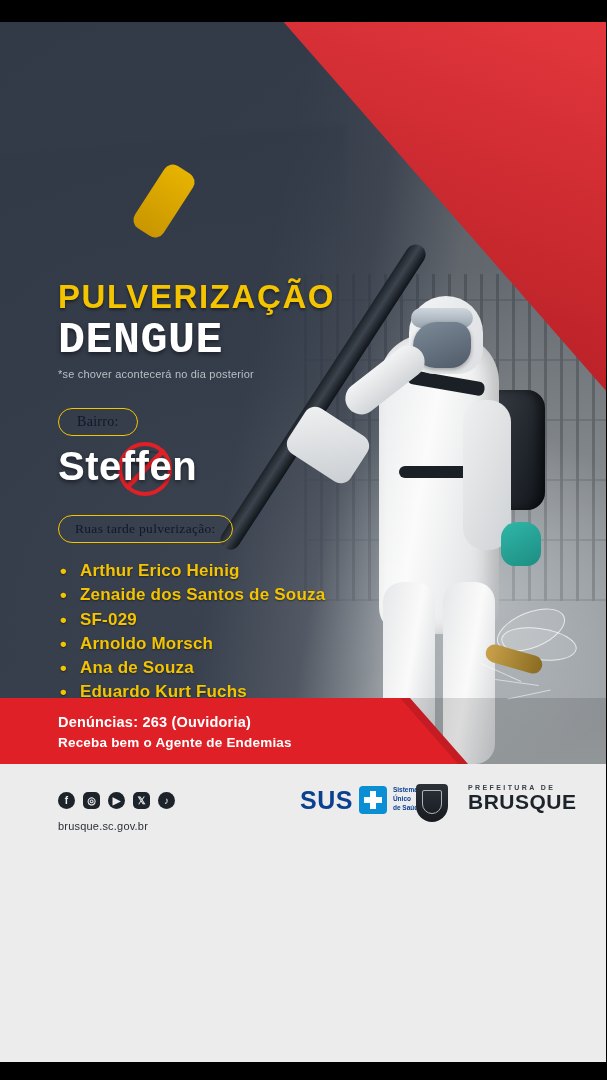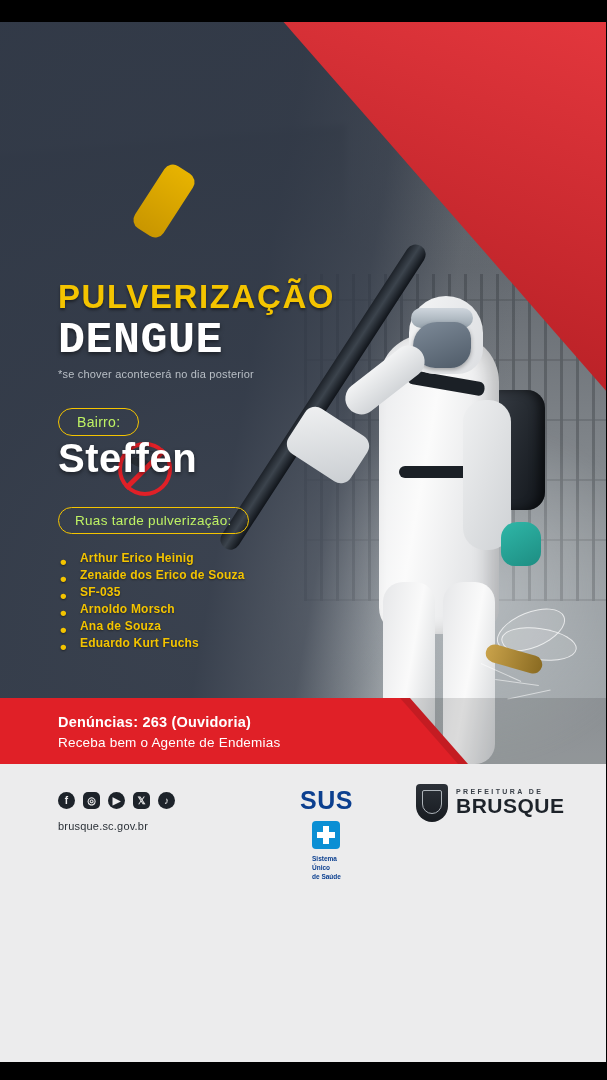--- a/index.html
+++ b/index.html
@@ -275,48 +275,50 @@
     color: #b9bfc6;
     font-size: 11px;
     margin-top: 4px;
     letter-spacing: 0.2px;
   }
 
   .pill {
     display: inline-block;
     border: 1.6px solid #f4c400;
     border-radius: 20px;
-    color: #bef264;
+    color: #0f172a;
     font-size: 14px;
     padding: 5px 18px;
     margin-top: 28px;
     letter-spacing: 0.3px;
+    font-family: Liberation Serif, serif;
   }
   .pill.small {
     font-size: 13.5px;
     padding: 5px 16px;
     margin-top: 26px;
   }
 
   .neighborhood {
     color: #ffffff;
     font-size: 40px;
     font-weight: 800;
     letter-spacing: 0.5px;
+    margin-top: 8px;
     text-shadow: 0 2px 4px rgba(0,0,0,0.5);
   }
 
   .streets {
     margin-top: 16px;
     list-style: none;
     padding: 0;
   }
   .streets li {
     color: #f4c400;
-    font-size: 12px;
+    font-size: 17px;
     font-weight: 700;
     line-height: 1.42;
     letter-spacing: 0.2px;
     position: relative;
     padding-left: 22px;
     text-shadow: 0 1px 2px rgba(0,0,0,0.45);
   }
   .streets li::before {
     content: "•";
     position: absolute;
@@ -381,21 +383,21 @@
     width: 380px;
     color: #ffffff;
   }
   .redbar-text .l1 {
     font-size: 14.5px;
     font-weight: 700;
     letter-spacing: 0.2px;
   }
   .redbar-text .l2 {
     font-size: 13.5px;
-    font-weight: 400;
+    font-weight: 700;
     letter-spacing: 0.2px;
     margin-top: 5px;
   }
 
   
   .footer {
     position: absolute;
     left: 0; top: 764px;
     width: 607px; height: 298px;
     background: #ececed;
@@ -423,23 +425,22 @@
     left: 58px; top: 56px;
     color: #2b3138;
     font-size: 11px;
     letter-spacing: 0.2px;
   }
 
   .sus {
     position: absolute;
     left: 300px; top: 22px;
     display: flex;
-    align-items: center;
+    align-items: flex-start;
     gap: 6px;
-    flex-direction: column;
   }
   .sus .word {
     color: #0b3f8f;
     font-size: 25px;
     font-weight: 800;
     letter-spacing: 0.5px;
   }
   .sus .cross {
     position: relative;
     width: 28px; height: 28px;
@@ -457,22 +458,22 @@
     color: #0b3f8f;
     font-size: 6.5px;
     line-height: 1.35;
     font-weight: 700;
   }
 
   .brusque {
     position: absolute;
     left: 416px; top: 20px;
     display: flex;
-    align-items: center;
-    gap: 8px;
+    align-items: flex-start;
+    gap: 20px;
   }
   .brusque .crest {
     width: 32px; height: 38px;
     background: linear-gradient(180deg, #2c3138, #171b20);
     border-radius: 4px 4px 16px 16px;
     position: relative;
   }
   .brusque .crest::after {
     content: "";
     position: absolute;
@@ -552,22 +553,22 @@
       <div class="title-2">DENGUE</div>
       <div class="note">*se chover acontecerá no dia posterior</div>
 
       <div class="pill">Bairro:</div>
       <div class="neighborhood">Steffen</div>
 
       <div class="pill small">Ruas tarde pulverização:</div>
 
       <ul class="streets">
         <li>Arthur Erico Heinig</li>
-        <li>Zenaide dos Erico de Souza</li>
-        <li>SF-035</li>
+        <li>Zenaide dos Santos de Souza</li>
+        <li>SF-029</li>
         <li>Arnoldo Morsch</li>
         <li>Ana de Souza</li>
         <li>Eduardo Kurt Fuchs</li>
       </ul>
     </div>
   </div>
 
   <div class="redbar"></div>
   <div class="redbar-dark"></div>
   <div class="redbar-text">

